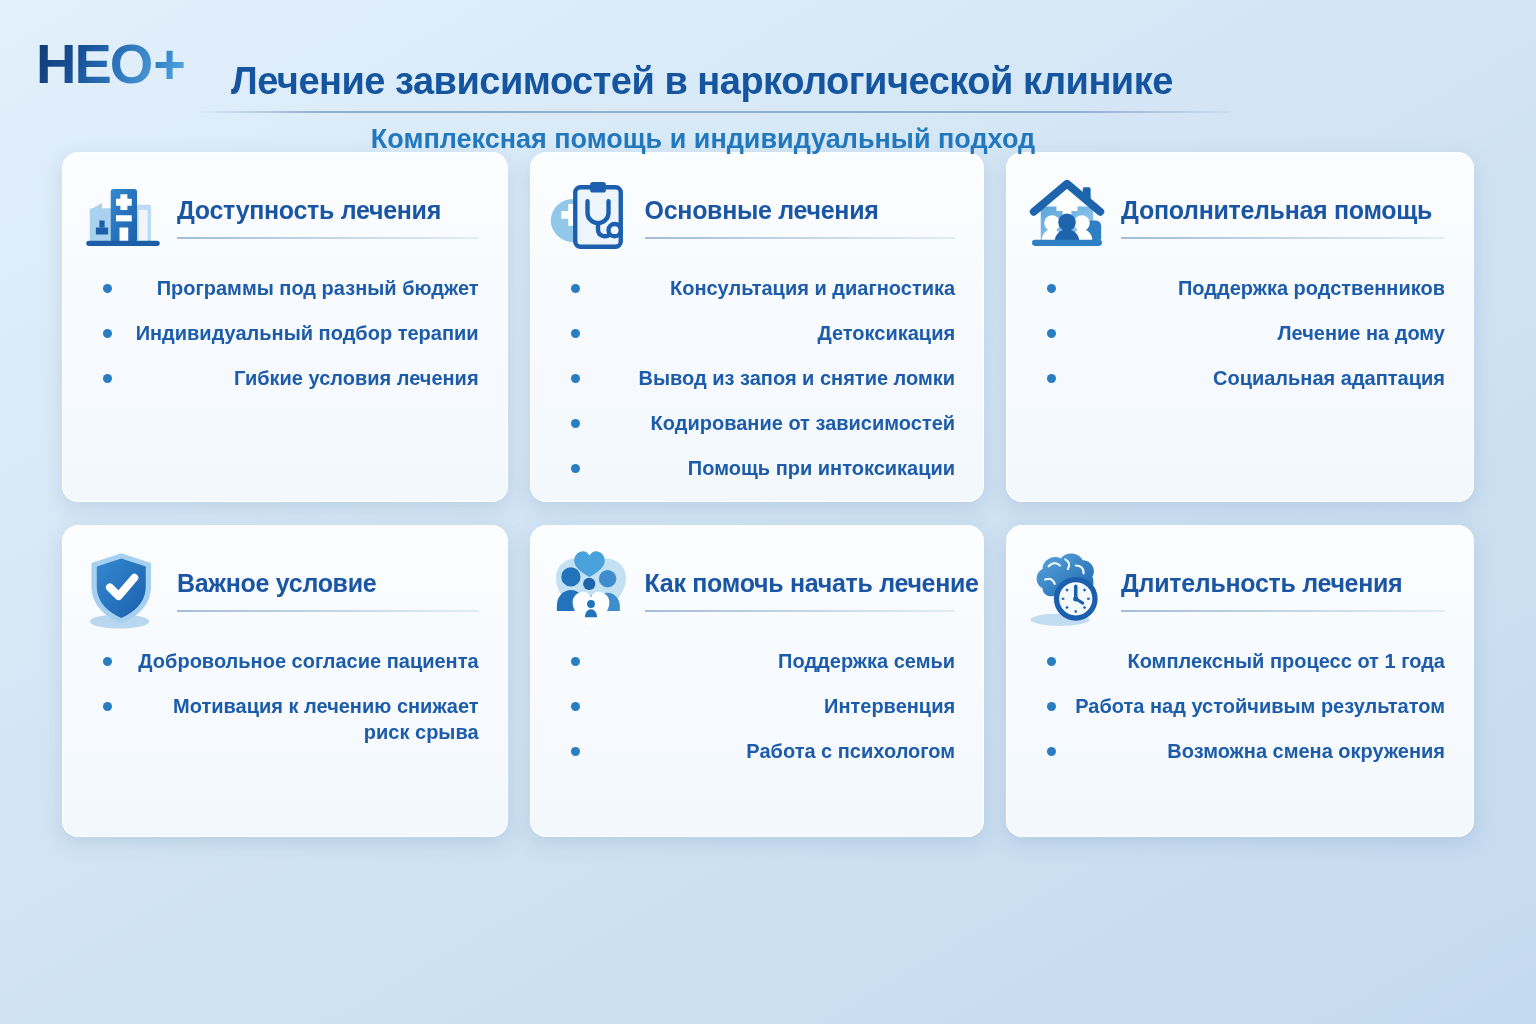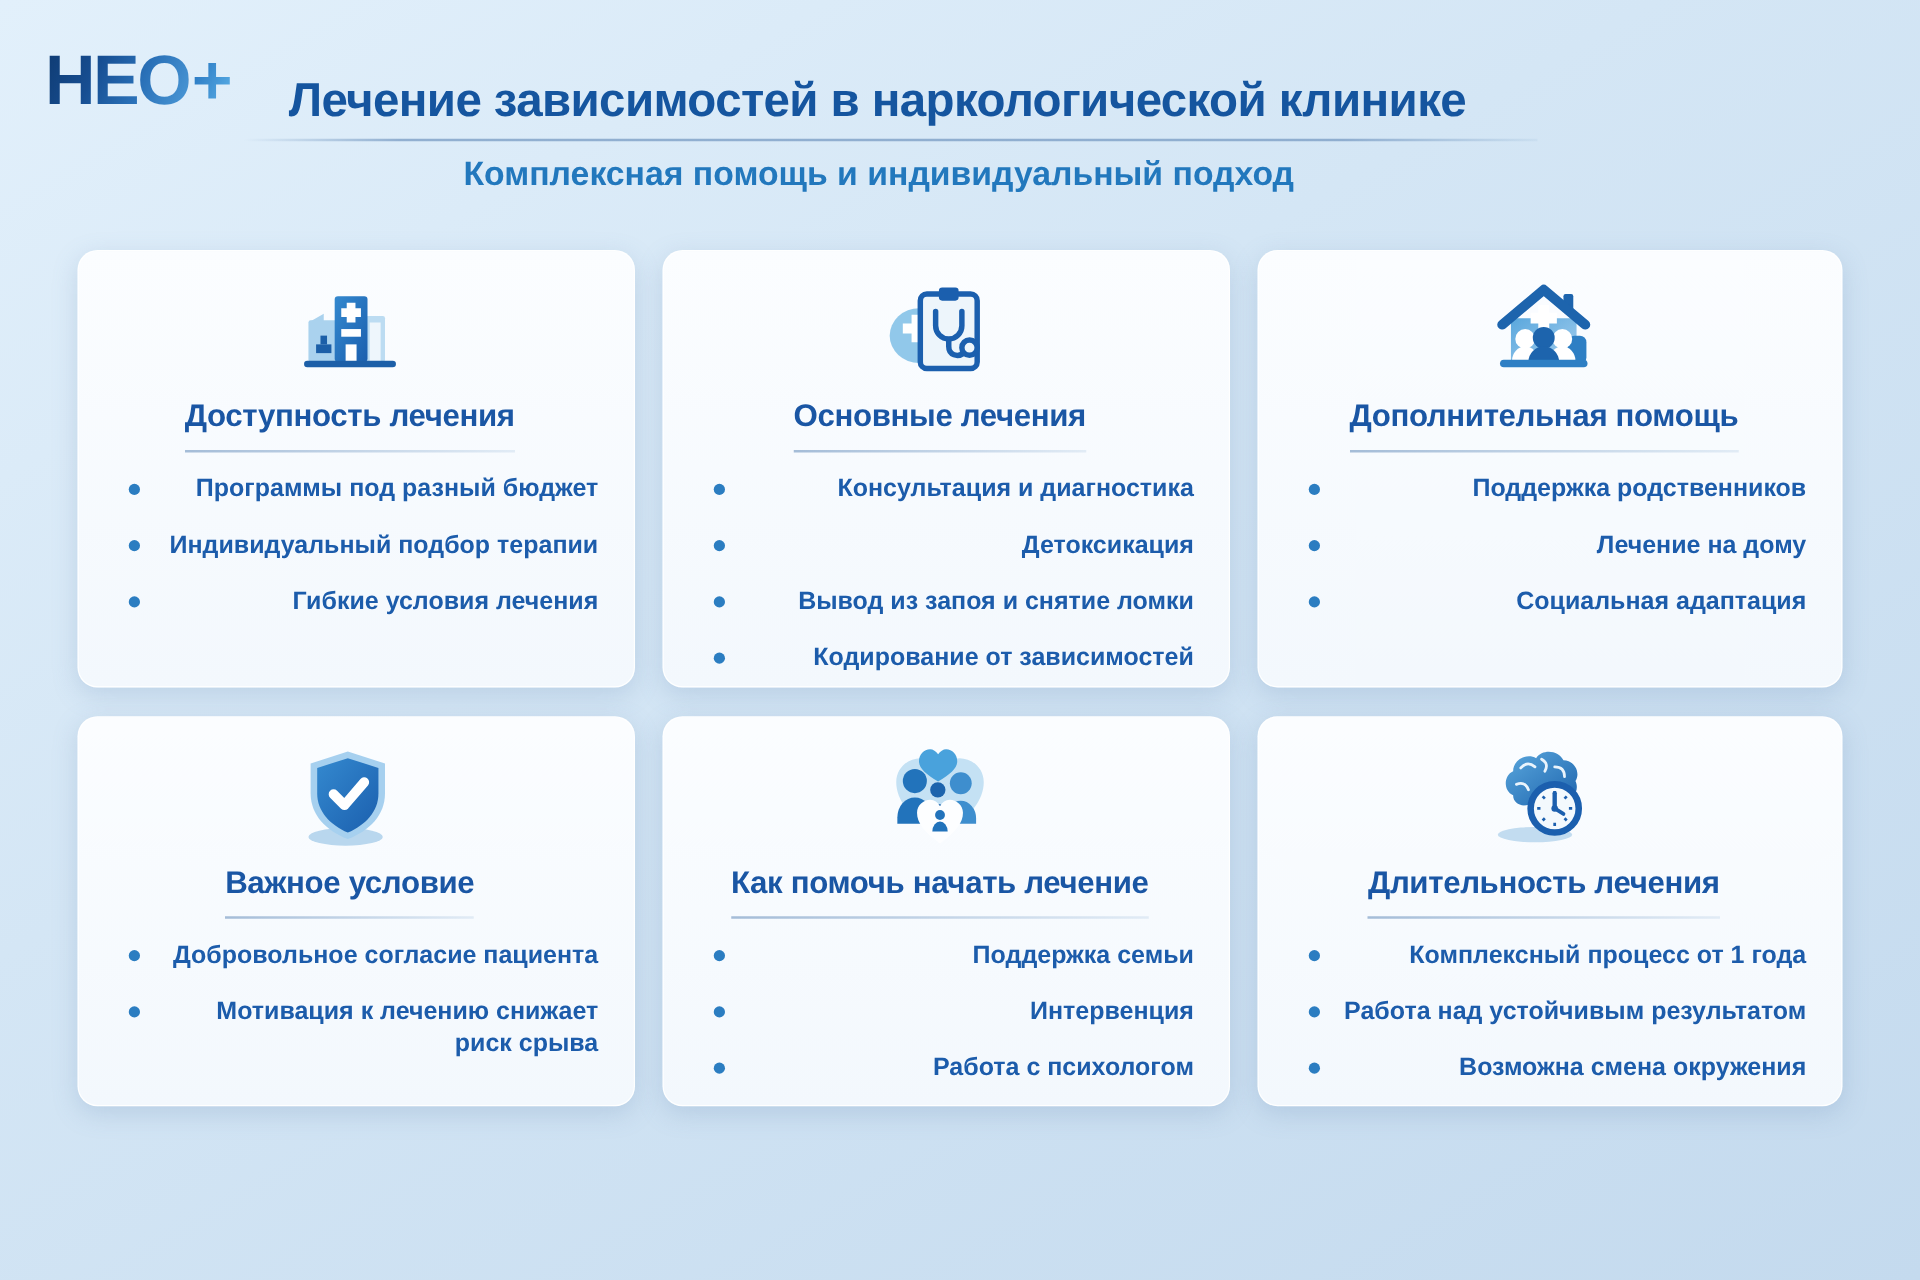--- a/index.html
+++ b/index.html
@@ -5,21 +5,21 @@
   * { box-sizing: border-box; }
   html, body { margin: 0; padding: 0; }
   body {
     width: 1536px; height: 1024px; overflow: hidden;
     font-family: "Liberation Sans", "DejaVu Sans", sans-serif;
     background: linear-gradient(150deg, #e2f0fb 0%, #d4e6f5 40%, #c4daee 100%);
     position: relative;
   }
 
   
-  .header { position: relative; height: 200px; border-radius: 17px; }
+  .header { position: relative; height: 152px; border-radius: 17px; }
   .logo {
     position: absolute; left: 36px; top: 36px;
     font-size: 56px; font-weight: 800; letter-spacing: -2px; line-height: 1;
     display: flex; align-items: center;
   }
   .logo-neo {
     background: linear-gradient(115deg, #0e3a70 0%, #174e92 35%, #2a71b8 65%, #4e9cd9 100%);
     -webkit-background-clip: text; background-clip: text; color: transparent;
   }
   .logo-plus {
@@ -54,21 +54,21 @@
     padding: 0 62px;
   }
   .card {
     background: linear-gradient(180deg, #fbfdff 0%, #f3f8fd 100%);
     border: 1px solid rgba(255,255,255,0.9);
     border-radius: 16px;
     box-shadow: 0 6px 20px rgba(110,145,185,0.25);
     padding: 22px 28px 20px 18px;
     overflow: hidden;
   }
-  .card-header { display: flex; align-items: center; gap: 12px; flex-direction: column; }
+  .card-header { display: flex; align-items: center; gap: 12px; }
   .card-icon { width: 84px; height: 84px; flex: none; }
   .card-icon svg { width: 100%; height: 100%; display: block; }
   .card-title-wrap { flex: 1; min-width: 0; }
   .card-title {
     margin: 0 0 12px; font-size: 25px; font-weight: 700; color: #1a56a4;
     letter-spacing: -0.3px; white-space: nowrap;
   }
   .card-divider {
     height: 2px;
     background: linear-gradient(to right, rgba(120,155,195,0.65), rgba(160,190,220,0.25));

